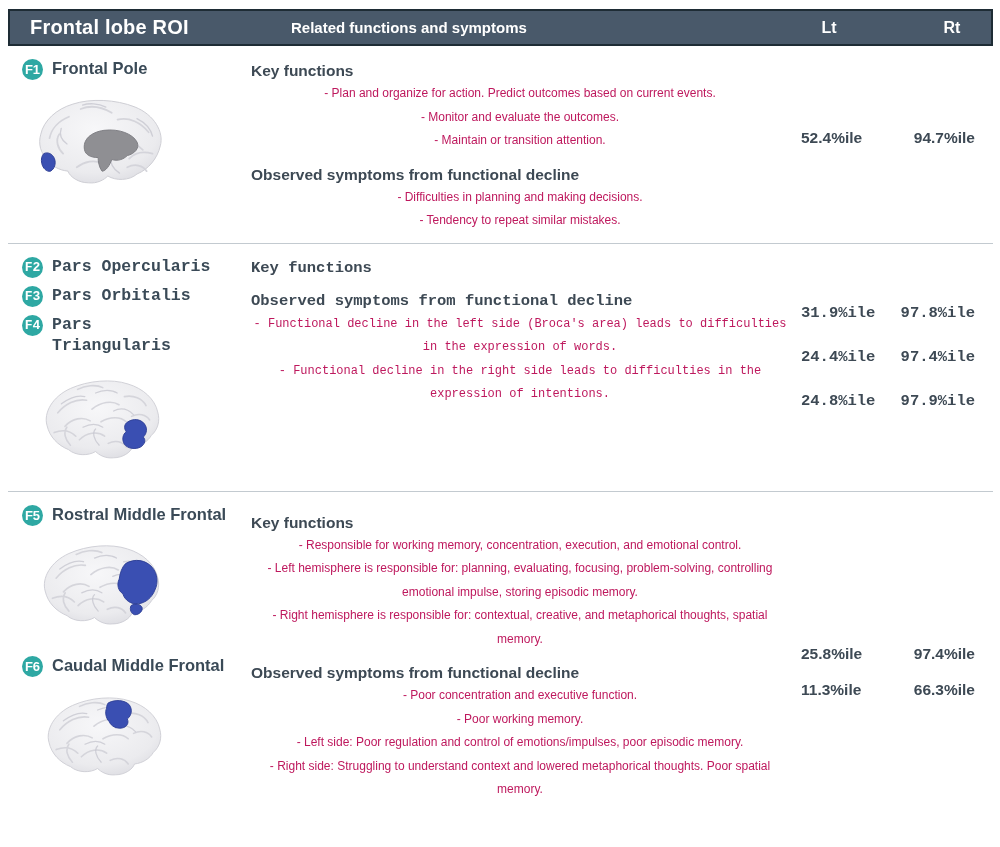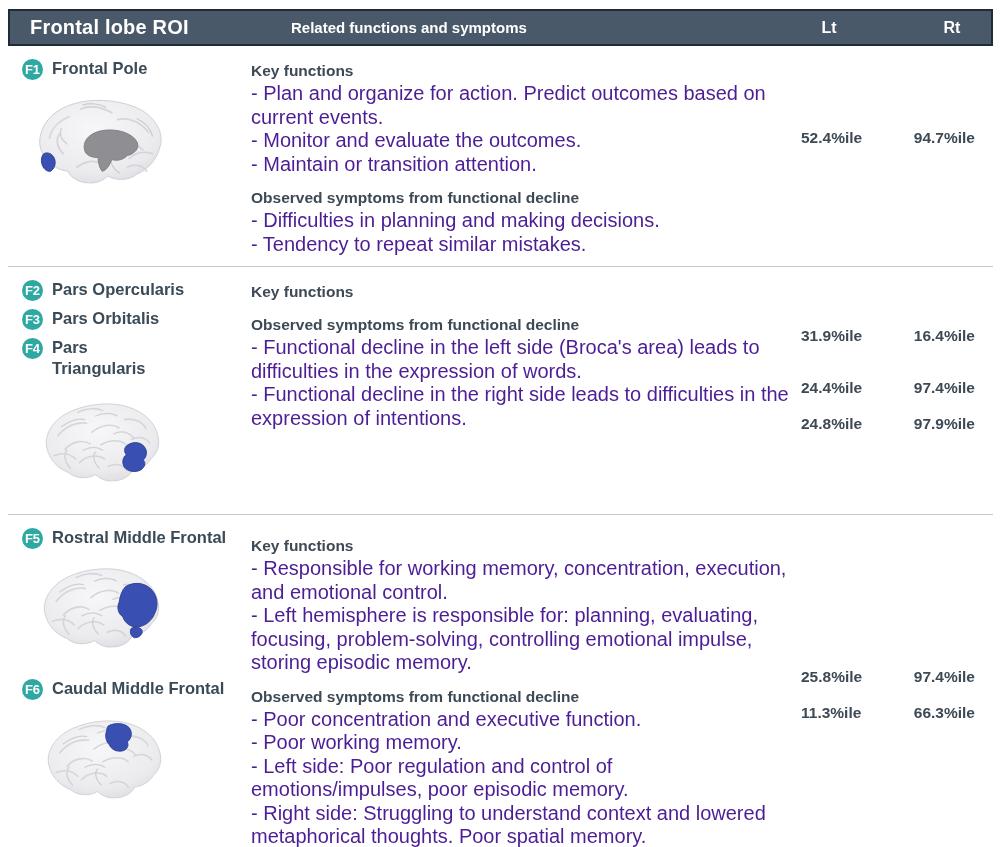--- a/index.html
+++ b/index.html
@@ -29,21 +29,21 @@
 
   
   .row {
     position:relative;
     display:grid;
     grid-template-columns:235px 550px 1fr;
     border-bottom:1px solid #c3cad0;
   }
   .row:last-child { border-bottom:none; }
   .row1 { min-height:186px; }
-  .row2 { min-height:248px; }
+  .row2 { min-height:248px;font-family:Liberation Mono, monospace; }
   .row3 { min-height:360px; }
 
   
   .roi-col { padding:12px 0 0 14px; }
   .region { display:flex; align-items:flex-start; margin-bottom:6px; }
   .badge {
     flex:0 0 auto;
     width:21px; height:21px; border-radius:50%;
     background:#2ea8a3; color:#ffffff;
     font-size:13px; font-weight:700;
@@ -62,21 +62,21 @@
   .row3 .brain-f6 { margin:14px 0 0 18px; }
   .row3 .region-f6 { margin-top:22px; }
 
   
   .txt-col { padding:13px 4px 10px 8px; }
   .row3 .txt-col { padding-top:19px; }
   .sec-head {
     font-size:15.5px; font-weight:700; color:#3d4954;
     line-height:23px;
   }
-  .bullets { font-size:20px; line-height:23.5px; color:#4c1d95; }
+  .bullets { font-size:12px; line-height:23.5px; color:#be185d;text-align:center; }
   .symptoms-block { margin-top:10px; }
 
   
   .val-pair {
     position:absolute;
     right:18px;
     display:flex;
     font-size:15.5px; font-weight:700; color:#3d4954;
     white-space:nowrap;
   }
@@ -195,23 +195,23 @@
         <div class="sec-head">Observed symptoms from functional decline</div>
         <div class="bullets">
           <div>- Functional decline in the left side (Broca's area) leads to difficulties in the expression of words.</div>
           <div>- Functional decline in the right side leads to difficulties in the expression of intentions.</div>
         </div>
       </div>
     </div>
     <div>
       <div class="val-pair" style="top:60px">
         <span class="val-lt">31.9%ile</span>
-        <span class="val-rt">16.4%ile</span>
-      </div>
-      <div class="val-pair" style="top:112px">
+        <span class="val-rt">97.8%ile</span>
+      </div>
+      <div class="val-pair" style="top:104px">
         <span class="val-lt">24.4%ile</span>
         <span class="val-rt">97.4%ile</span>
       </div>
       <div class="val-pair" style="top:148px">
         <span class="val-lt">24.8%ile</span>
         <span class="val-rt">97.9%ile</span>
       </div>
     </div>
   </div>
 
@@ -235,20 +235,21 @@
         <use href="#brainLateral"></use>
         <path fill="#3a4fb2" stroke="#2c3d94" stroke-width="1" d="M76,10 C84,6 94,7 99,12 C103,17 102,24 97,28 C99,32 97,37 91,38
              C85,39 79,36 77,31 C73,27 72,20 74,16 C74,13 75,11 76,10 Z"></path>
       </svg>
     </div>
     <div class="txt-col">
       <div class="sec-head">Key functions</div>
       <div class="bullets">
         <div>- Responsible for working memory, concentration, execution, and emotional control.</div>
         <div>- Left hemisphere is responsible for: planning, evaluating, focusing, problem-solving, controlling emotional impulse, storing episodic memory.</div>
+        <div>- Right hemisphere is responsible for: contextual, creative, and metaphorical thoughts, spatial memory.</div>
       </div>
       <div class="symptoms-block">
         <div class="sec-head">Observed symptoms from functional decline</div>
         <div class="bullets">
           <div>- Poor concentration and executive function.</div>
           <div>- Poor working memory.</div>
           <div>- Left side: Poor regulation and control of emotions/impulses, poor episodic memory.</div>
           <div>- Right side: Struggling to understand context and lowered metaphorical thoughts. Poor spatial memory.</div>
         </div>
       </div>

